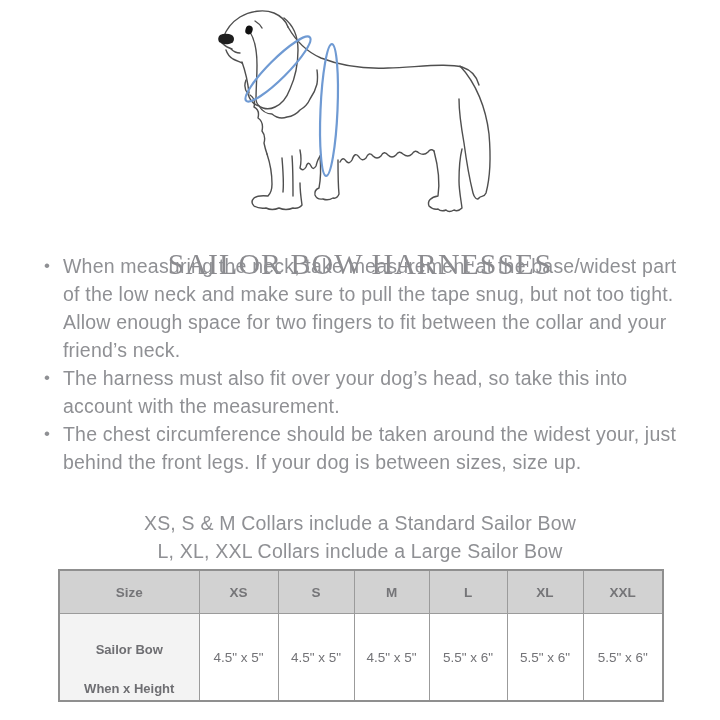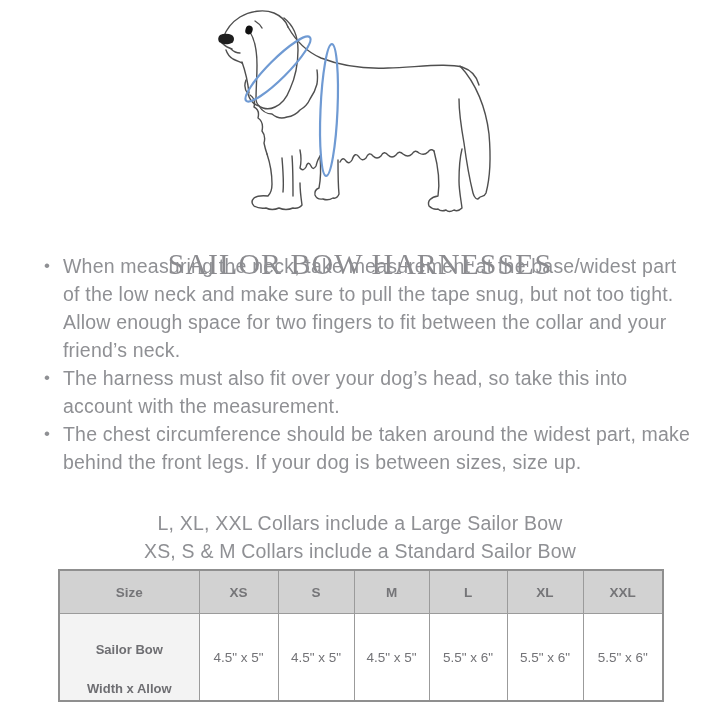--- a/index.html
+++ b/index.html
@@ -73,27 +73,27 @@
     <li>
       <span class="bullet">•</span>
       <span>When measuring the neck, take measurement at the base/widest part of the low neck and make sure to pull the tape snug, but not too tight. Allow enough space for two fingers to fit between the collar and your friend’s neck.</span>
     </li>
     <li>
       <span class="bullet">•</span>
       <span>The harness must also fit over your dog’s head, so take this into account with the measurement.</span>
     </li>
     <li>
       <span class="bullet">•</span>
-      <span>The chest circumference should be taken around the widest part, make behind the front legs. If your dog is between sizes, size up.</span>
+      <span>The chest circumference should be taken around the widest your, just behind the front legs. If your dog is between sizes, size up.</span>
     </li>
   </ul>
 
   <div class="collar-notes">
+    <div>XS, S &amp; M Collars include a Standard Sailor Bow</div>
     <div>L, XL, XXL Collars include a Large Sailor Bow</div>
-    <div>XS, S &amp; M Collars include a Standard Sailor Bow</div>
   </div>
 
   <table class="size-table">
     <colgroup>
       <col style="width:140px">
         <col style="width:79px">
         <col style="width:76px">
       <col style="width:75px">
         <col style="width:78px">
         <col style="width:76px">
@@ -107,21 +107,21 @@
         <th>M</th>
         <th>L</th>
         <th>XL</th>
         <th>XXL</th>
       </tr>
     </thead>
     <tbody>
       <tr>
         <th>
           <span class="lbl">Sailor Bow</span>
-          <span class="lbl">Width x Allow</span>
+          <span class="lbl">When x Height</span>
         </th>
         <td>4.5" x 5"</td>
         <td>4.5" x 5"</td>
         <td>4.5" x 5"</td>
         <td>5.5" x 6"</td>
         <td>5.5" x 6"</td>
         <td>5.5" x 6"</td>
       </tr>
     </tbody>
   </table>

